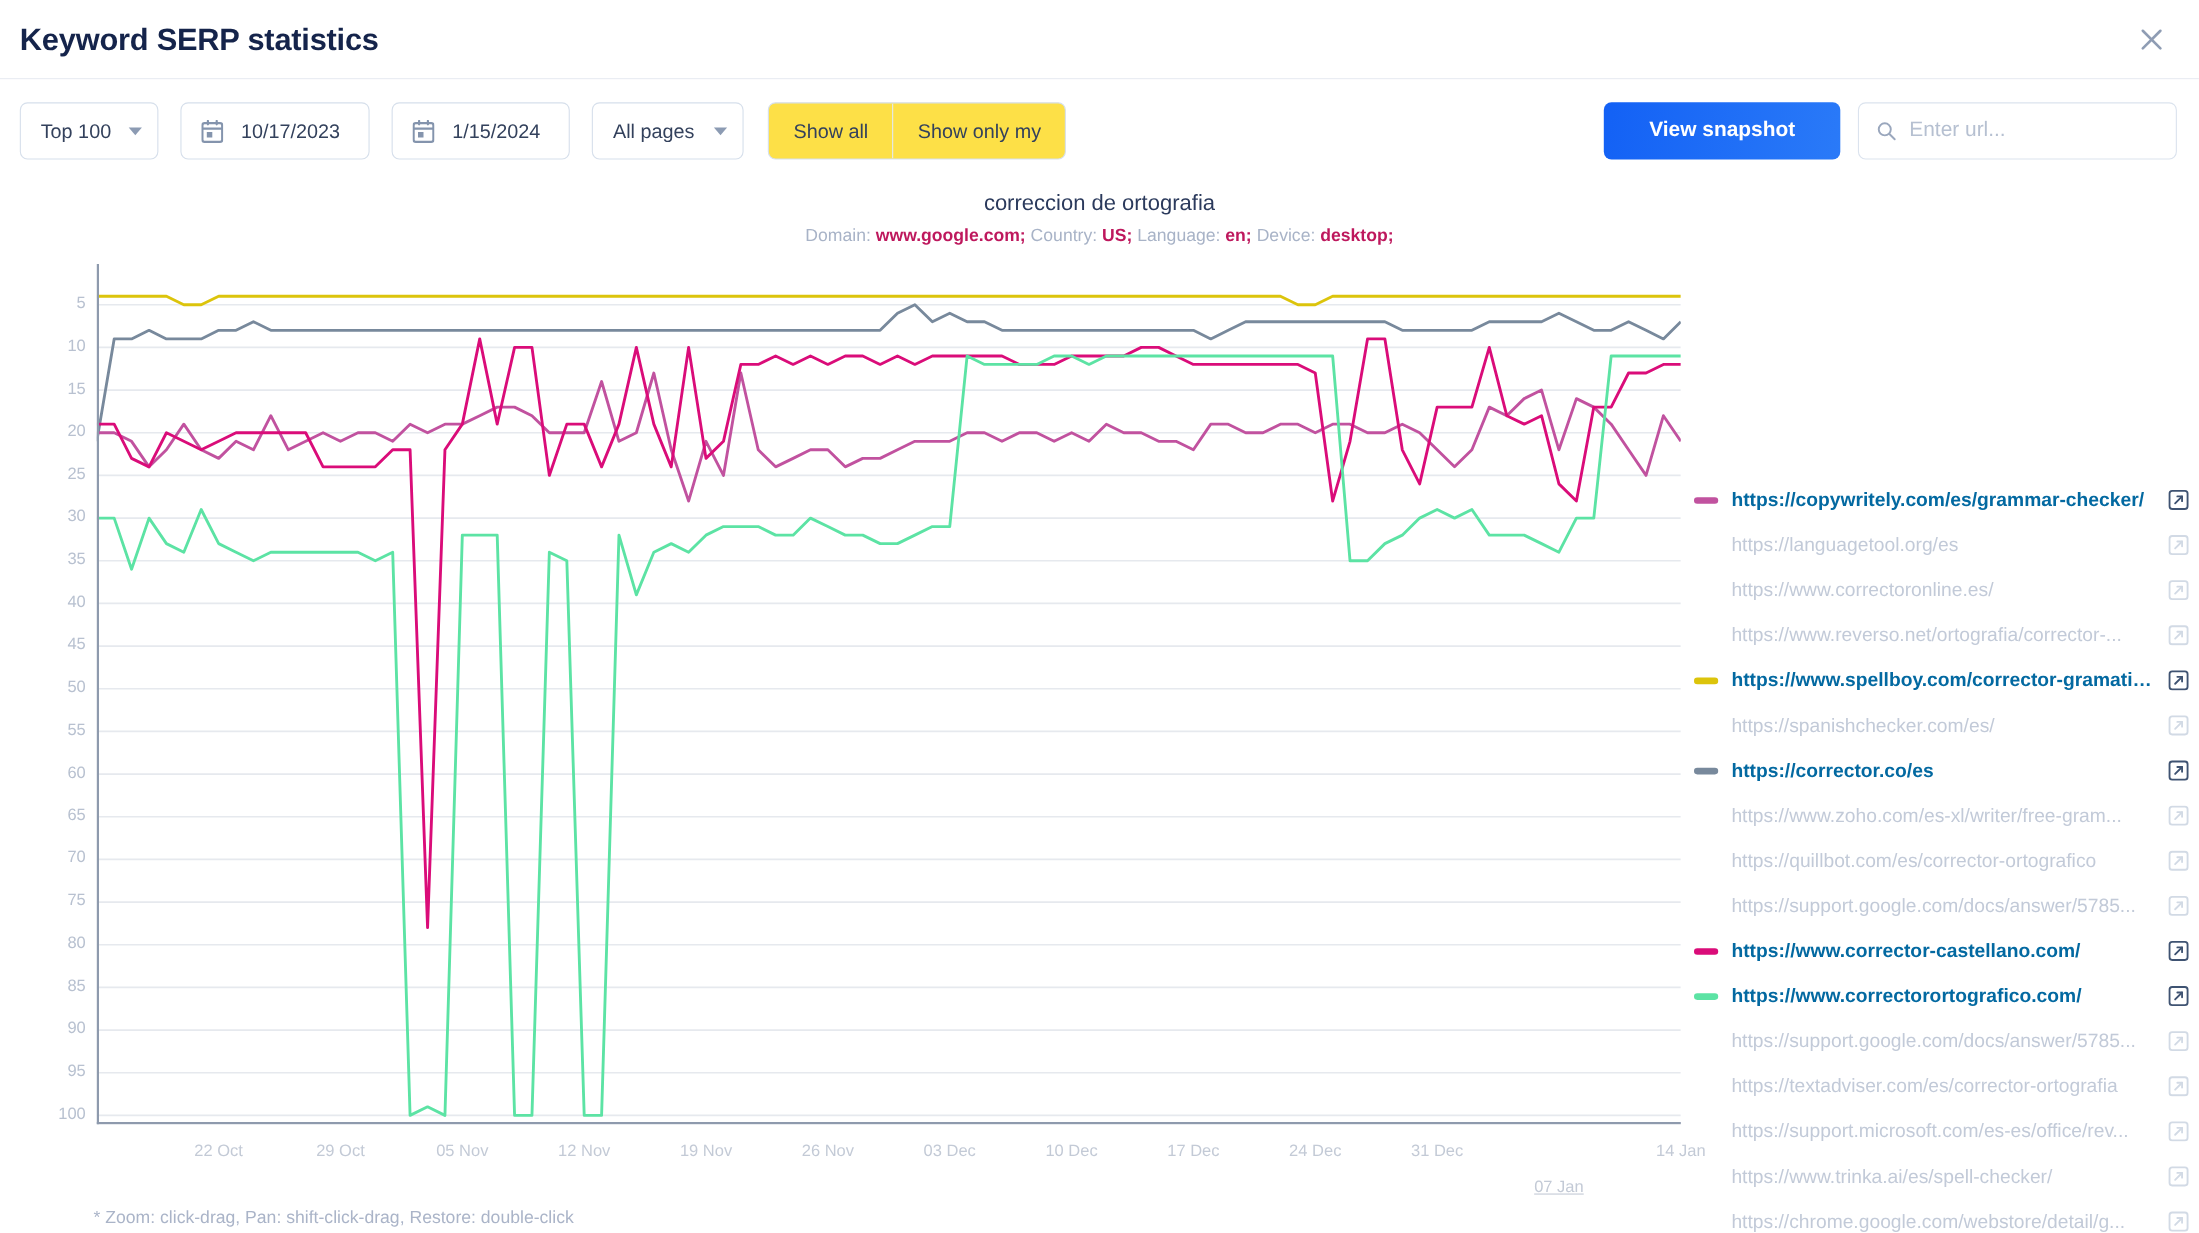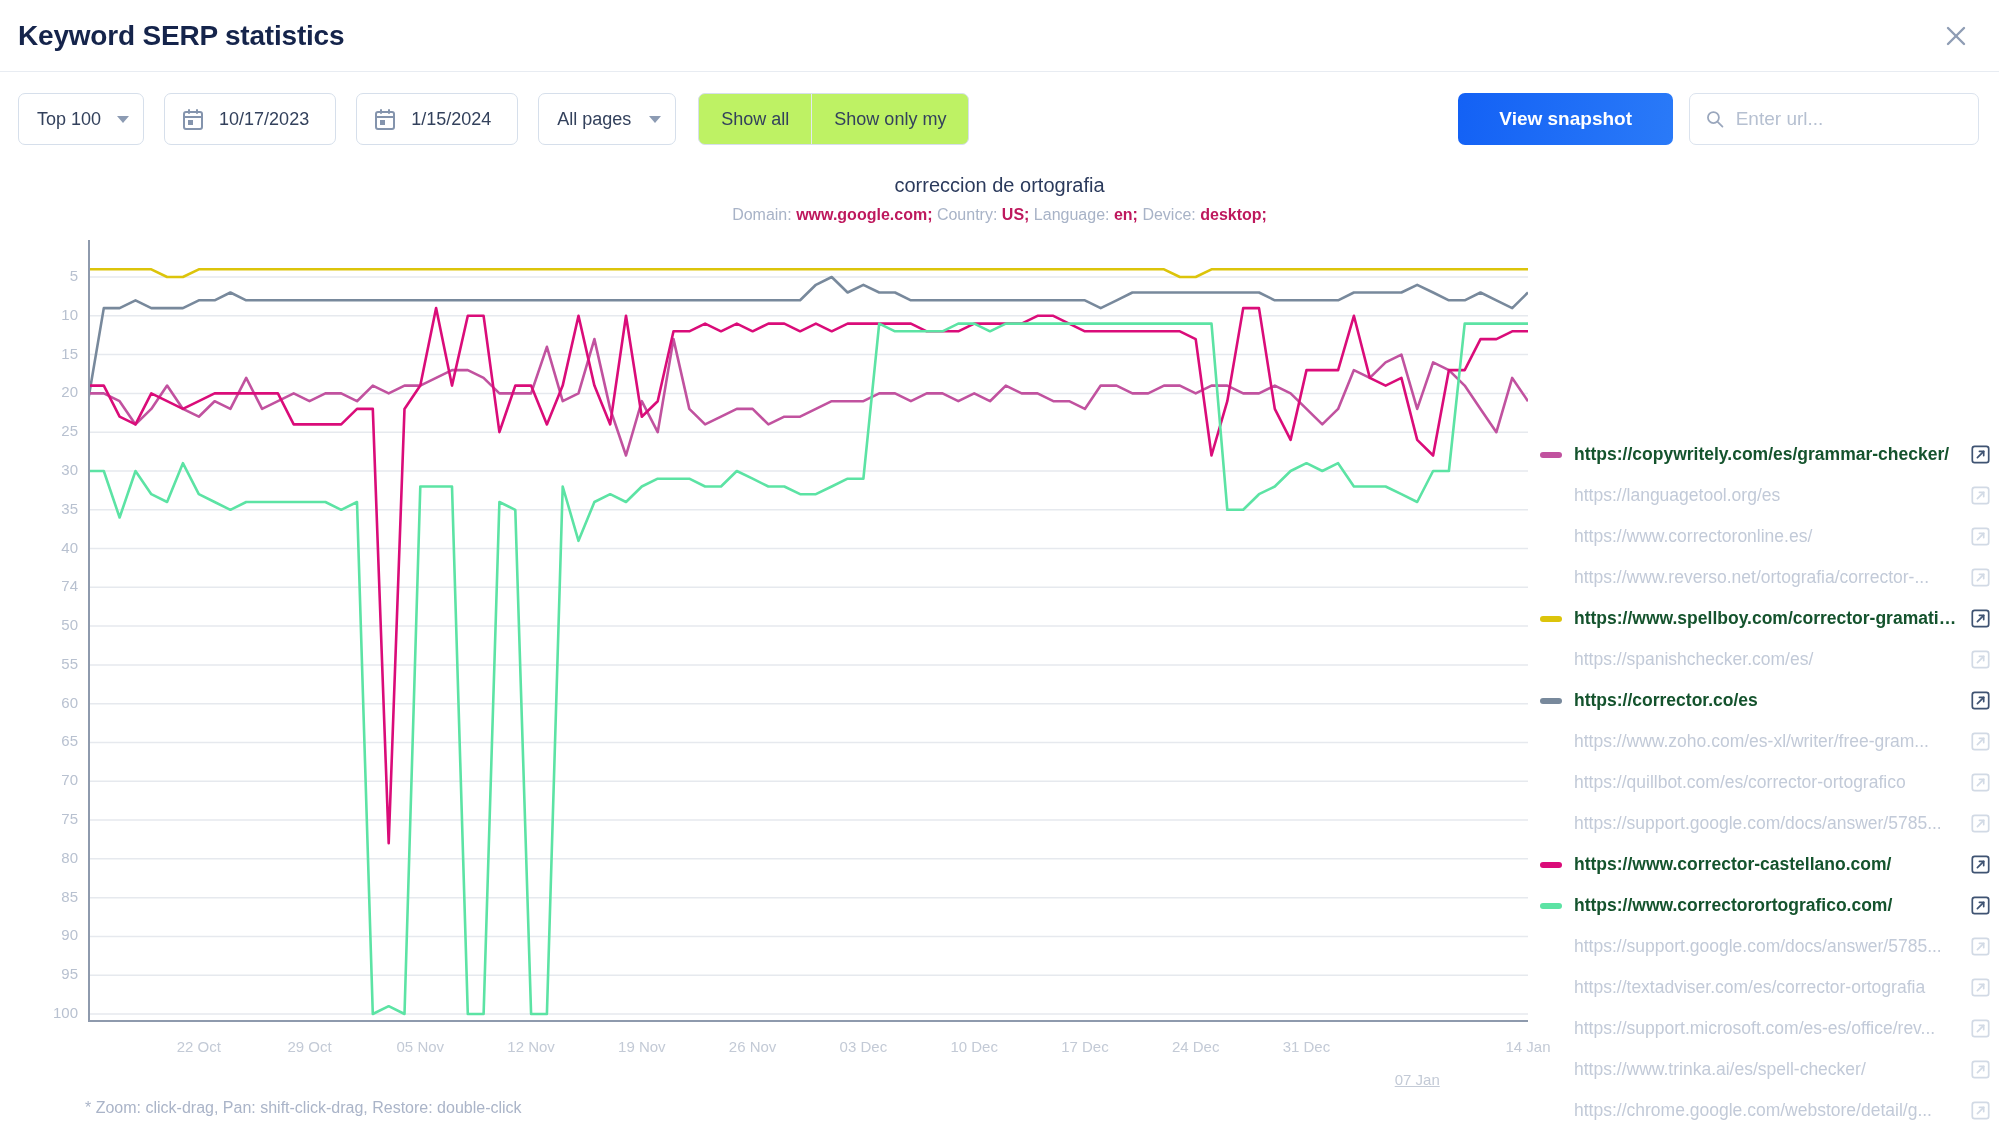--- a/index.html
+++ b/index.html
@@ -54,21 +54,21 @@
     cursor: pointer;
     color: #33415c;
     font-size: 18px;
   }
   .ctrl-top100 { padding: 0 14px 0 18px; gap: 16px; margin-right: 20px; }
   .ctrl-date { padding: 0 26px 0 18px; gap: 16px; margin-right: 20px; }
   .ctrl-pages { padding: 0 14px 0 18px; gap: 18px; margin-right: 22px; }
   .ctrl-group {
     display: flex; align-items: center;
     border: 1px solid #d6dfeb; border-radius: 7px;
-    height: 52px; overflow: hidden; background: #bef264;
+    height: 52px; overflow: hidden; background: #fde047;
   }
   .ctrl-group > div {
     padding: 0 22px;
     height: 100%;
     display: flex; align-items: center;
     font-size: 18px; color: #33415c;
     cursor: pointer;
   }
   .ctrl-group > div + div { border-left: 1px solid #e3e9f1; }
 
@@ -200,21 +200,21 @@
   }
   .swatch.empty { background: transparent; }
   .legend-label {
     font-size: 17.5px;
     white-space: nowrap;
     overflow: hidden;
     text-overflow: ellipsis;
     flex: 1 1 auto;
     color: #c2cad8;
   }
-  .legend-row.active .legend-label { color: #14532d; font-weight: bold; }
+  .legend-row.active .legend-label { color: #0369a1; font-weight: bold; }
   .ext-icon { margin-left: 10px; flex: 0 0 auto; cursor: pointer; }
 </style>
 </head>
 <body>
 
 <div class="modal-header">
   <div class="modal-title">Keyword SERP statistics</div>
   <div class="close-btn">
     <svg width="22" height="22" viewBox="0 0 22 22">
       <line x1="3" y1="3" x2="19" y2="19" stroke="#8f9db4" stroke-width="2.4" stroke-linecap="round"></line>
@@ -321,21 +321,21 @@
 
   <div id="y-axis">
       <div class="y-label" style="left: 38px; top: 101.03px;">5</div>
       <div class="y-label" style="left: 38px; top: 139.818px;">10</div>
       <div class="y-label" style="left: 38px; top: 178.606px;">15</div>
       <div class="y-label" style="left: 38px; top: 217.394px;">20</div>
       <div class="y-label" style="left: 38px; top: 256.182px;">25</div>
       <div class="y-label" style="left: 38px; top: 294.97px;">30</div>
       <div class="y-label" style="left: 38px; top: 333.758px;">35</div>
       <div class="y-label" style="left: 38px; top: 372.545px;">40</div>
-      <div class="y-label" style="left: 38px; top: 411.333px;">74</div>
+      <div class="y-label" style="left: 38px; top: 411.333px;">45</div>
       <div class="y-label" style="left: 38px; top: 450.121px;">50</div>
       <div class="y-label" style="left: 38px; top: 488.909px;">55</div>
       <div class="y-label" style="left: 38px; top: 527.697px;">60</div>
       <div class="y-label" style="left: 38px; top: 566.485px;">65</div>
       <div class="y-label" style="left: 38px; top: 605.273px;">70</div>
       <div class="y-label" style="left: 38px; top: 644.061px;">75</div>
       <div class="y-label" style="left: 38px; top: 682.848px;">80</div>
       <div class="y-label" style="left: 38px; top: 721.636px;">85</div>
       <div class="y-label" style="left: 38px; top: 760.424px;">90</div>
       <div class="y-label" style="left: 38px; top: 799.212px;">95</div>

